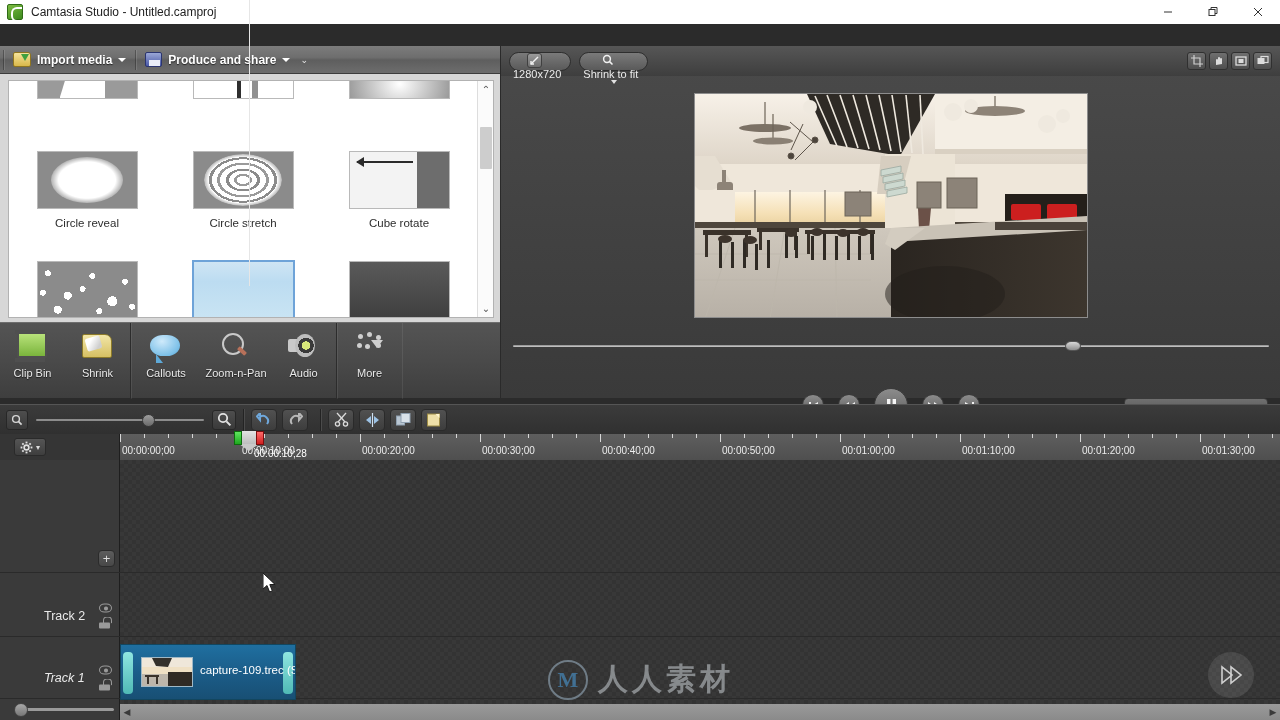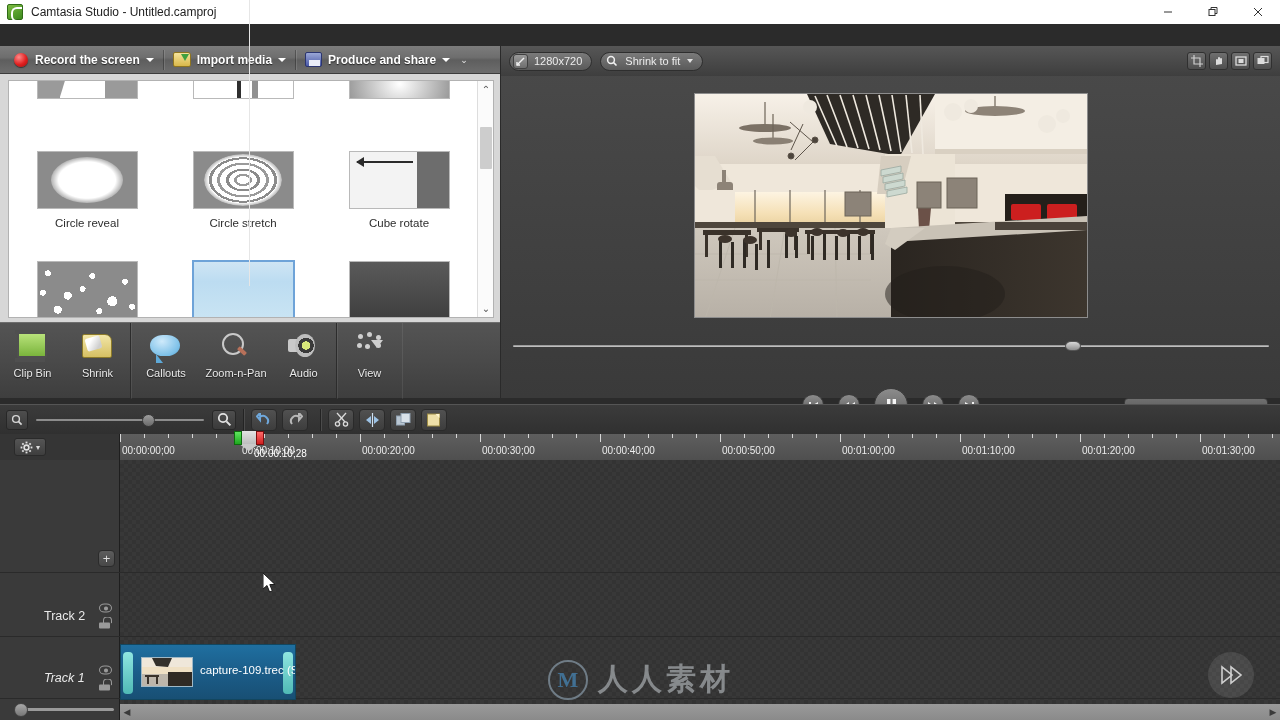--- a/index.html
+++ b/index.html
@@ -216,21 +216,21 @@
   .preview {
     position:absolute; top:46px; left:500px; width:780px; height:352px;
     background: linear-gradient(180deg,#4a4a4a 0%, #3a3a3a 100%);
     border-left:1px solid #2a2a2a;
   }
   .pv-toolbar { position:absolute; top:0; left:0; width:100%; height:30px;
     background:linear-gradient(180deg,#565656,#3e3e3e); display:flex; align-items:center; padding:0 8px;}
   .pill {
     height:19px; border-radius:10px; display:flex; align-items:center; padding:0 9px 0 3px;
     background:linear-gradient(180deg,#7a7a7a,#5a5a5a); border:1px solid #2e2e2e;
-    color:#ececec; font-size:11px; margin-right:8px;
+    color:#ececec; font-size:11px; margin-right:8px;flex-direction:column;
   }
   .pill .pico {
     width:15px;height:15px;border-radius:3px; margin-right:6px; flex:none;
     background:linear-gradient(180deg,#9a9a9a,#6e6e6e); border:1px solid #404040;
     display:flex; align-items:center; justify-content:center; color:#efefef; font-size:9px;
   }
   .pill .pcaret{ width:0;height:0;border-left:3.5px solid transparent;border-right:3.5px solid transparent;
     border-top:4px solid #e2e2e2; margin-left:7px;}
   .pv-right { margin-left:auto; display:flex; gap:3px; }
   .pv-ibtn {
@@ -393,25 +393,20 @@
         <svg width="12" height="12" viewBox="0 0 12 12">
             <line x1="2" y1="2" x2="10" y2="10" stroke="#333" stroke-width="1"></line>
             <line x1="10" y1="2" x2="2" y2="10" stroke="#333" stroke-width="1"></line>
           </svg>
       </div>
     </div>
   </div>
 
 
   <div class="maintoolbar">
-    <div class="tb-btn" style="margin-left:8px;">
-      <span class="rec-dot"></span>
-      <span class="lbl">Record the screen</span>
-      <span class="tb-caret"></span>
-    </div>
     <div class="tb-sep"></div>
     <div class="tb-btn">
       <span class="ico-import"></span>
       <span class="lbl">Import media</span>
       <span class="tb-caret"></span>
     </div>
     <div class="tb-sep"></div>
     <div class="tb-btn">
       <span class="ico-produce"></span>
       <span class="lbl">Produce and share</span>
@@ -518,21 +513,21 @@
           <div class="ic-more">
               <i></i>
               <i></i>
               <i></i>
               <i></i>
               <i></i>
               <i></i>
               <div class="mc"></div>
             </div>
         </div>
-        <div class="tlbl">View</div>
+        <div class="tlbl">More</div>
       </div>
     </div>
   </div>
 
   <div class="preview">
     <div class="pv-toolbar">
       <div class="pill">
         <span class="pico">
           <svg width="9" height="9" viewBox="0 0 9 9">
               <polyline points="8,1 1,8" stroke="#f2f2f2" stroke-width="1.4" fill="none"></polyline>

